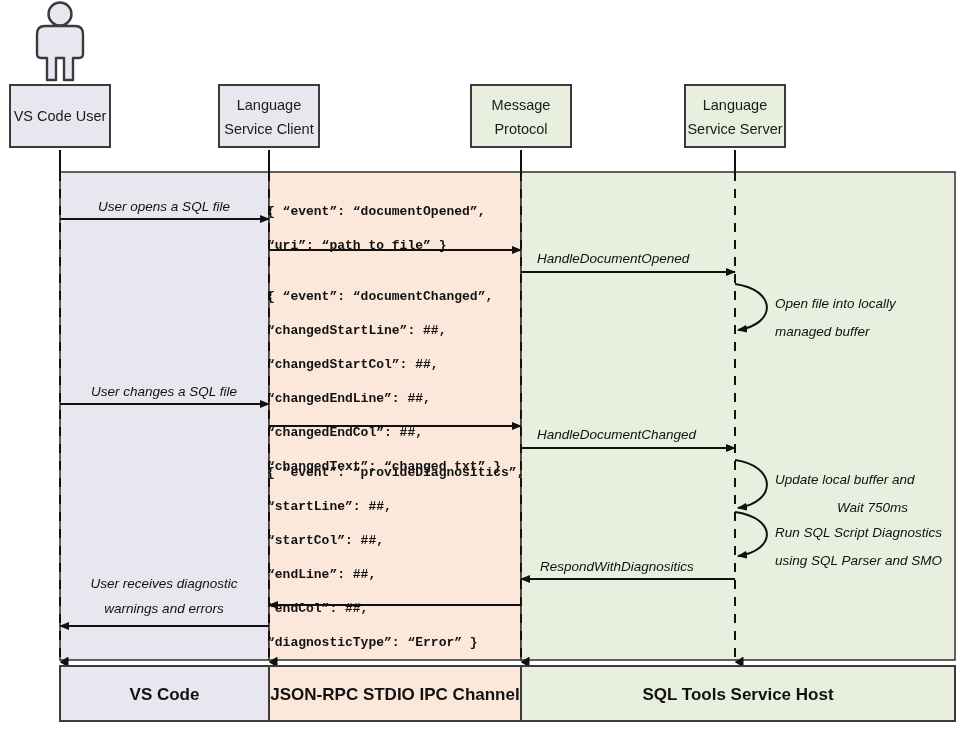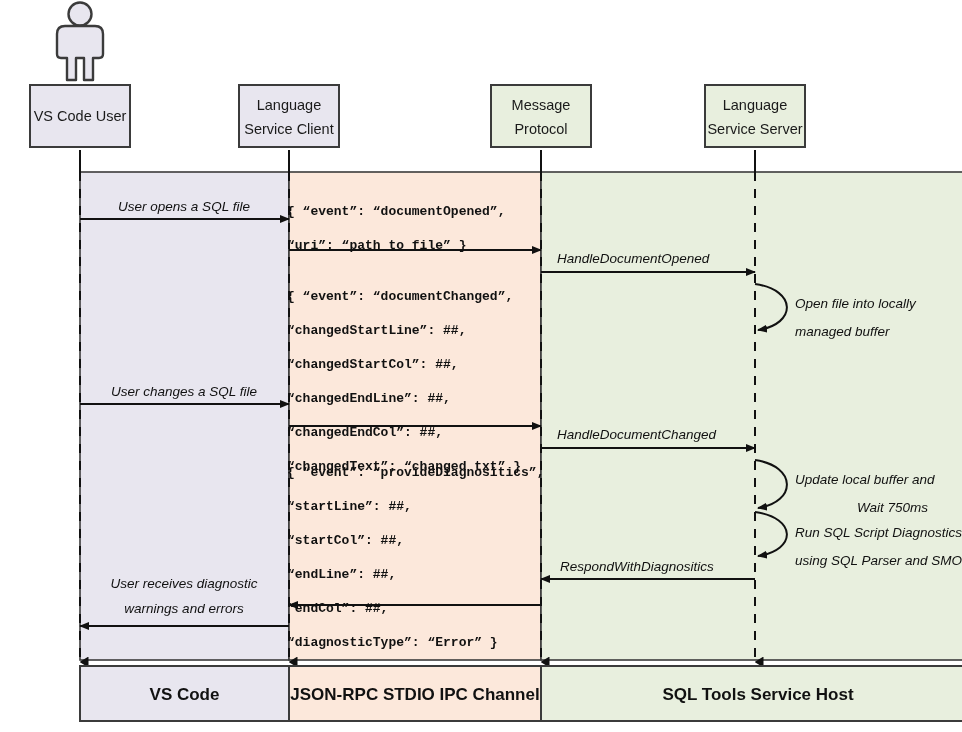--- a/index.html
+++ b/index.html
@@ -8,21 +8,21 @@
   }
   body {
     width: 962px; height: 732px;
     font-family: "Liberation Sans", sans-serif;
     position: relative;
     overflow: hidden;
   }
   #diagram {
     position: absolute;
     left: 0; top: 0;
-    width: 852px; height: 732px; padding-left: 20px;
+    width: 852px; height: 732px;
   }
   .svg-label {
     font-family: "Liberation Sans", sans-serif;
   }
   .hdr-text {
     font-size: 14.5px;
     fill: #1a1a1a;
     text-anchor: middle;
   }
   .footer-text {

